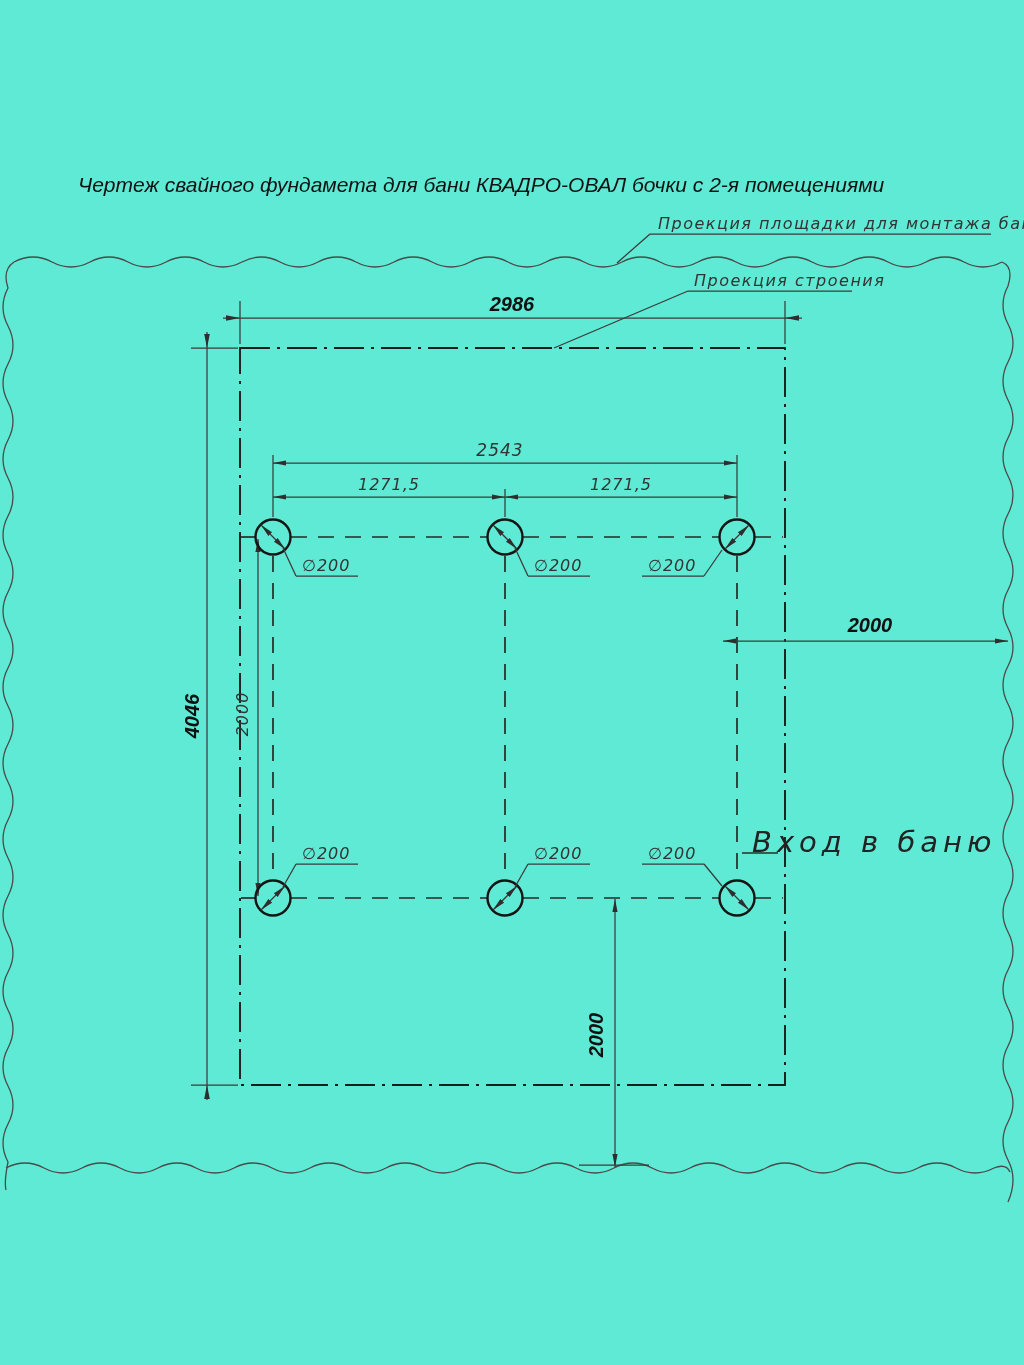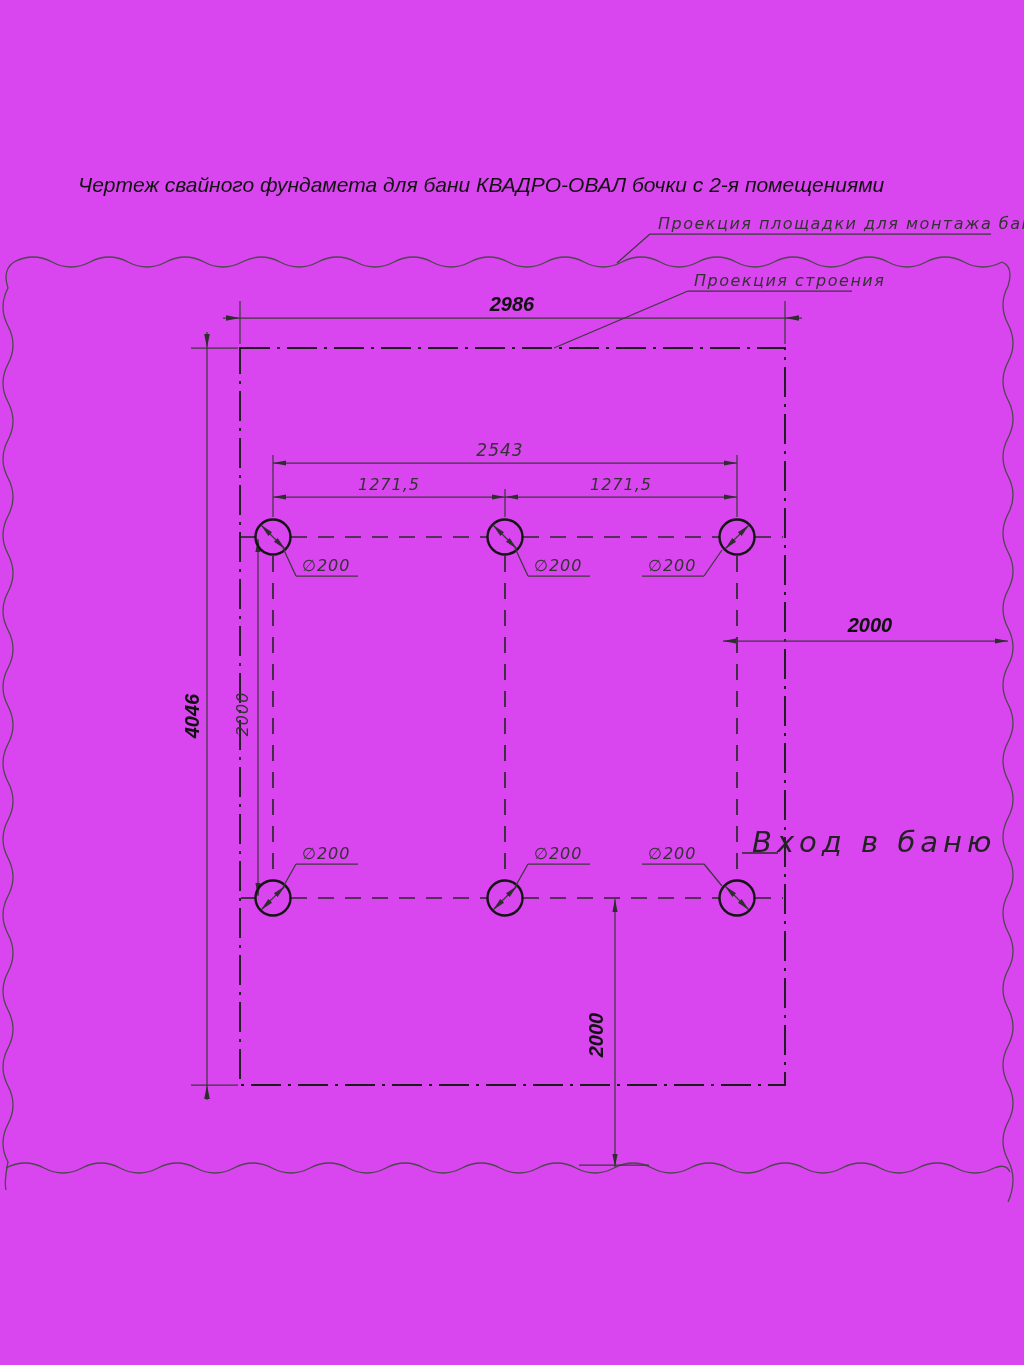--- a/index.html
+++ b/index.html
@@ -1,16 +1,16 @@
 <!DOCTYPE html>
 <html><head>
 <meta charset="utf-8">
 <style>
   html,body{margin:0;padding:0;background:#ffffff;}
-  .page{position:relative;width:1024px;height:1365px;background:#d946ef;overflow:hidden;}
+  .page{position:relative;width:1024px;height:1365px;background:#5eead4;overflow:hidden;}
   svg{display:block;}
   
   .thin{stroke:#3a3a3a;stroke-width:1.25;fill:none;}
   .med{stroke:#2a2a2a;stroke-width:1.6;fill:none;}
   .wavy{stroke:#4a4a4a;stroke-width:1.3;fill:none;}
   .rectdd{stroke:#1c1c1c;stroke-width:1.9;fill:none;stroke-dasharray:30 7 3 7;}
   .rowdash{stroke:#2a2a2a;stroke-width:1.7;fill:none;stroke-dasharray:16 11;}
   .pile{stroke:#141414;stroke-width:2.4;fill:none;}
   .arrfill{fill:#2e2e2e;stroke:none;}
   

